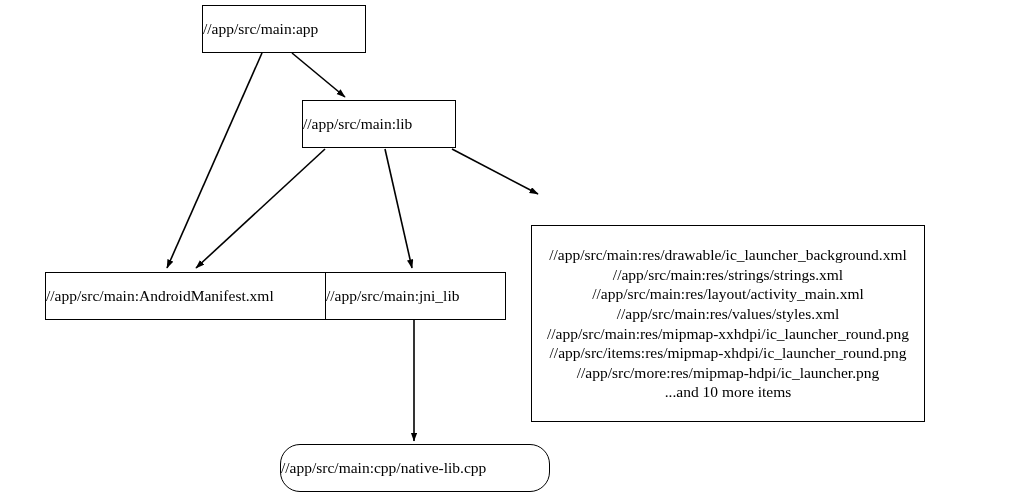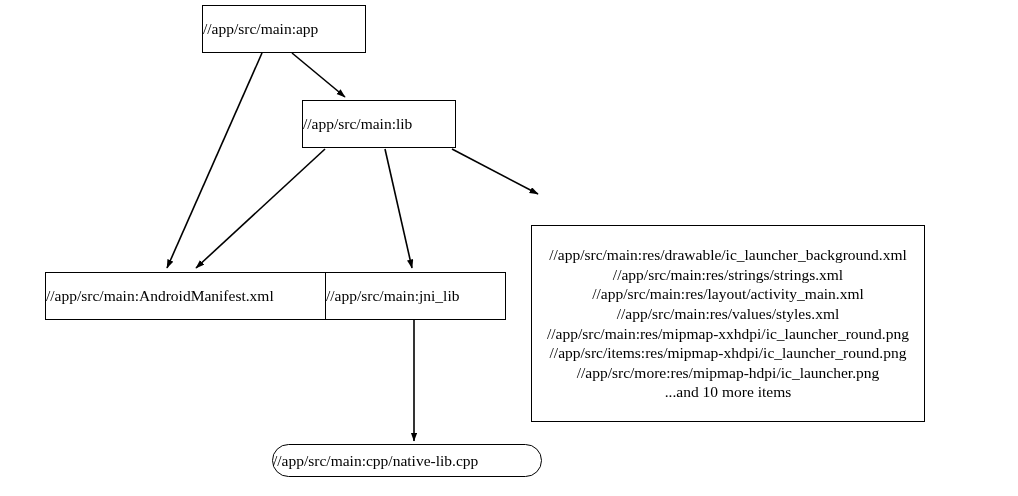--- a/index.html
+++ b/index.html
@@ -38,21 +38,21 @@
     white-space: nowrap;
   }
   .node-label {
     display: block;
   }
   
   #node-app        { left: 202px; top: 5px;   width: 164px; height: 48px; }
   #node-lib        { left: 302px; top: 100px; width: 154px; height: 48px; }
   #node-manifest   { left: 5px;   top: 272px; width: 298px; height: 48px; margin-left: 40px; }
   #node-jnilib     { left: 325px; top: 272px; width: 181px; height: 48px; }
-  #node-cpp        { left: 272px; top: 444px; width: 270px; height: 33px; border-radius: 20px; }
+  #node-cpp        { left: 280px; top: 444px; width: 270px; height: 48px; border-radius: 20px; }
 
   
   #node-resources {
     left: 531px;
     top: 197px;
     width: 394px;
     height: 197px;
     align-items: center;
     justify-content: flex-end;
     white-space: normal;

